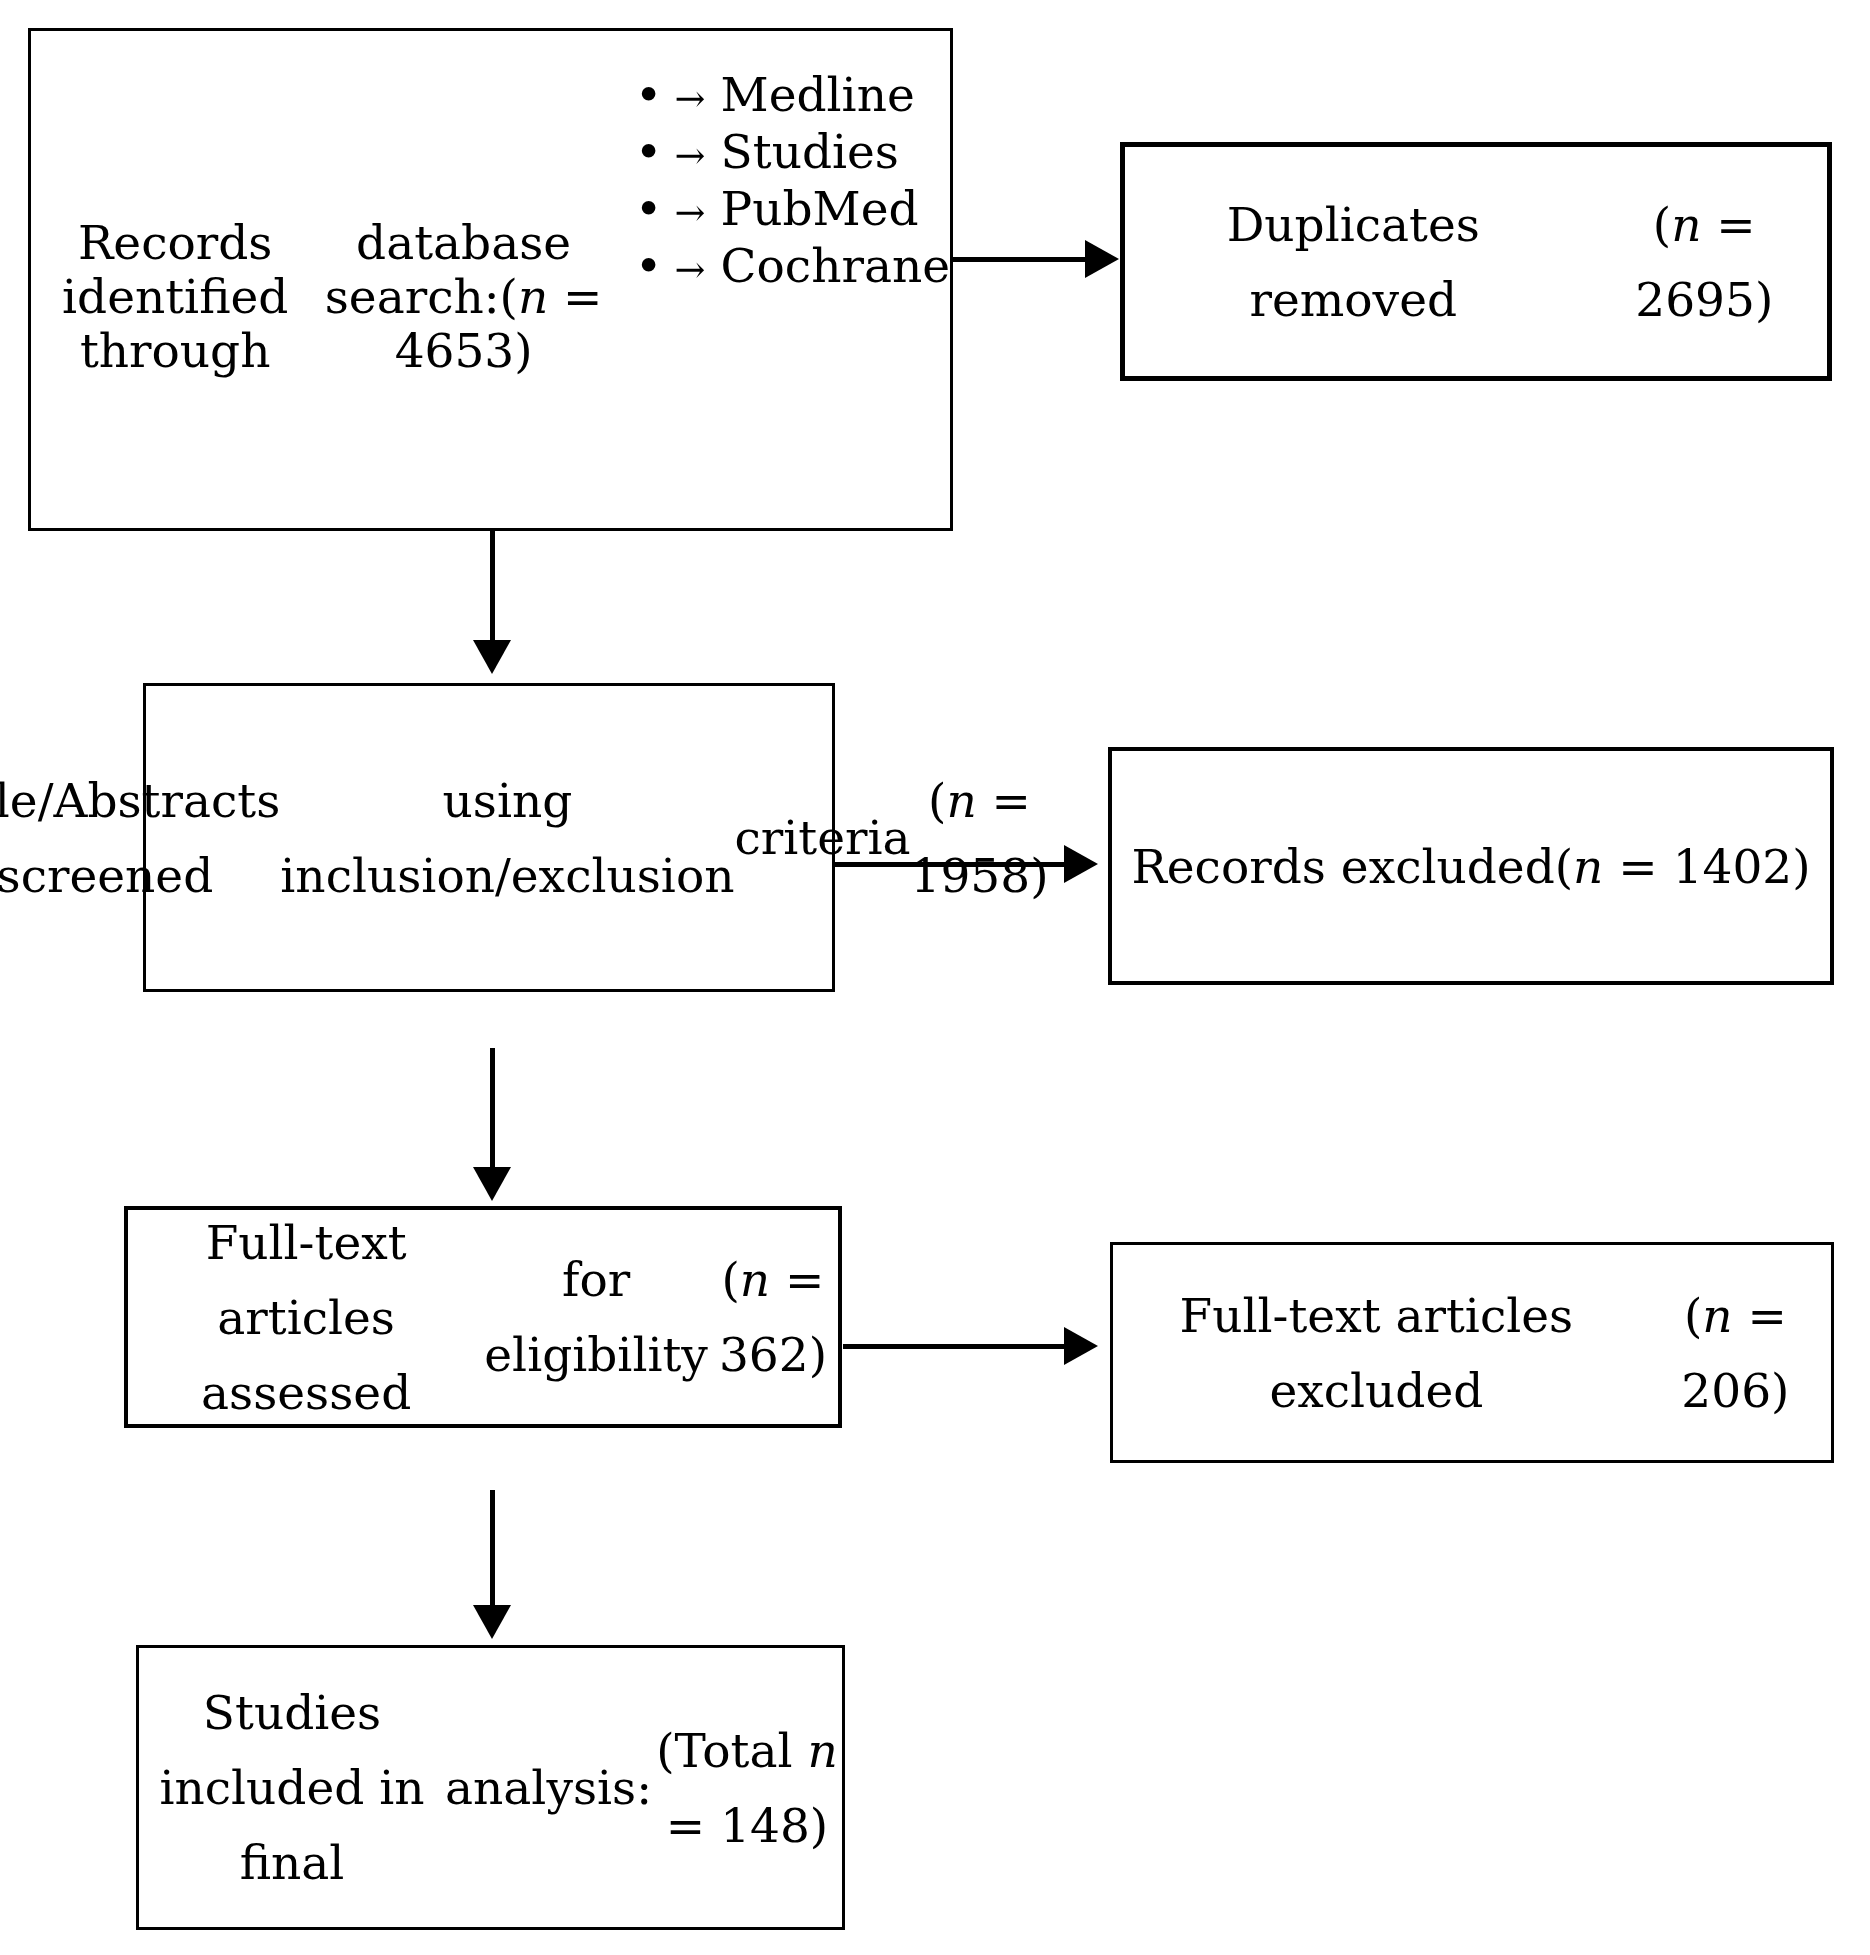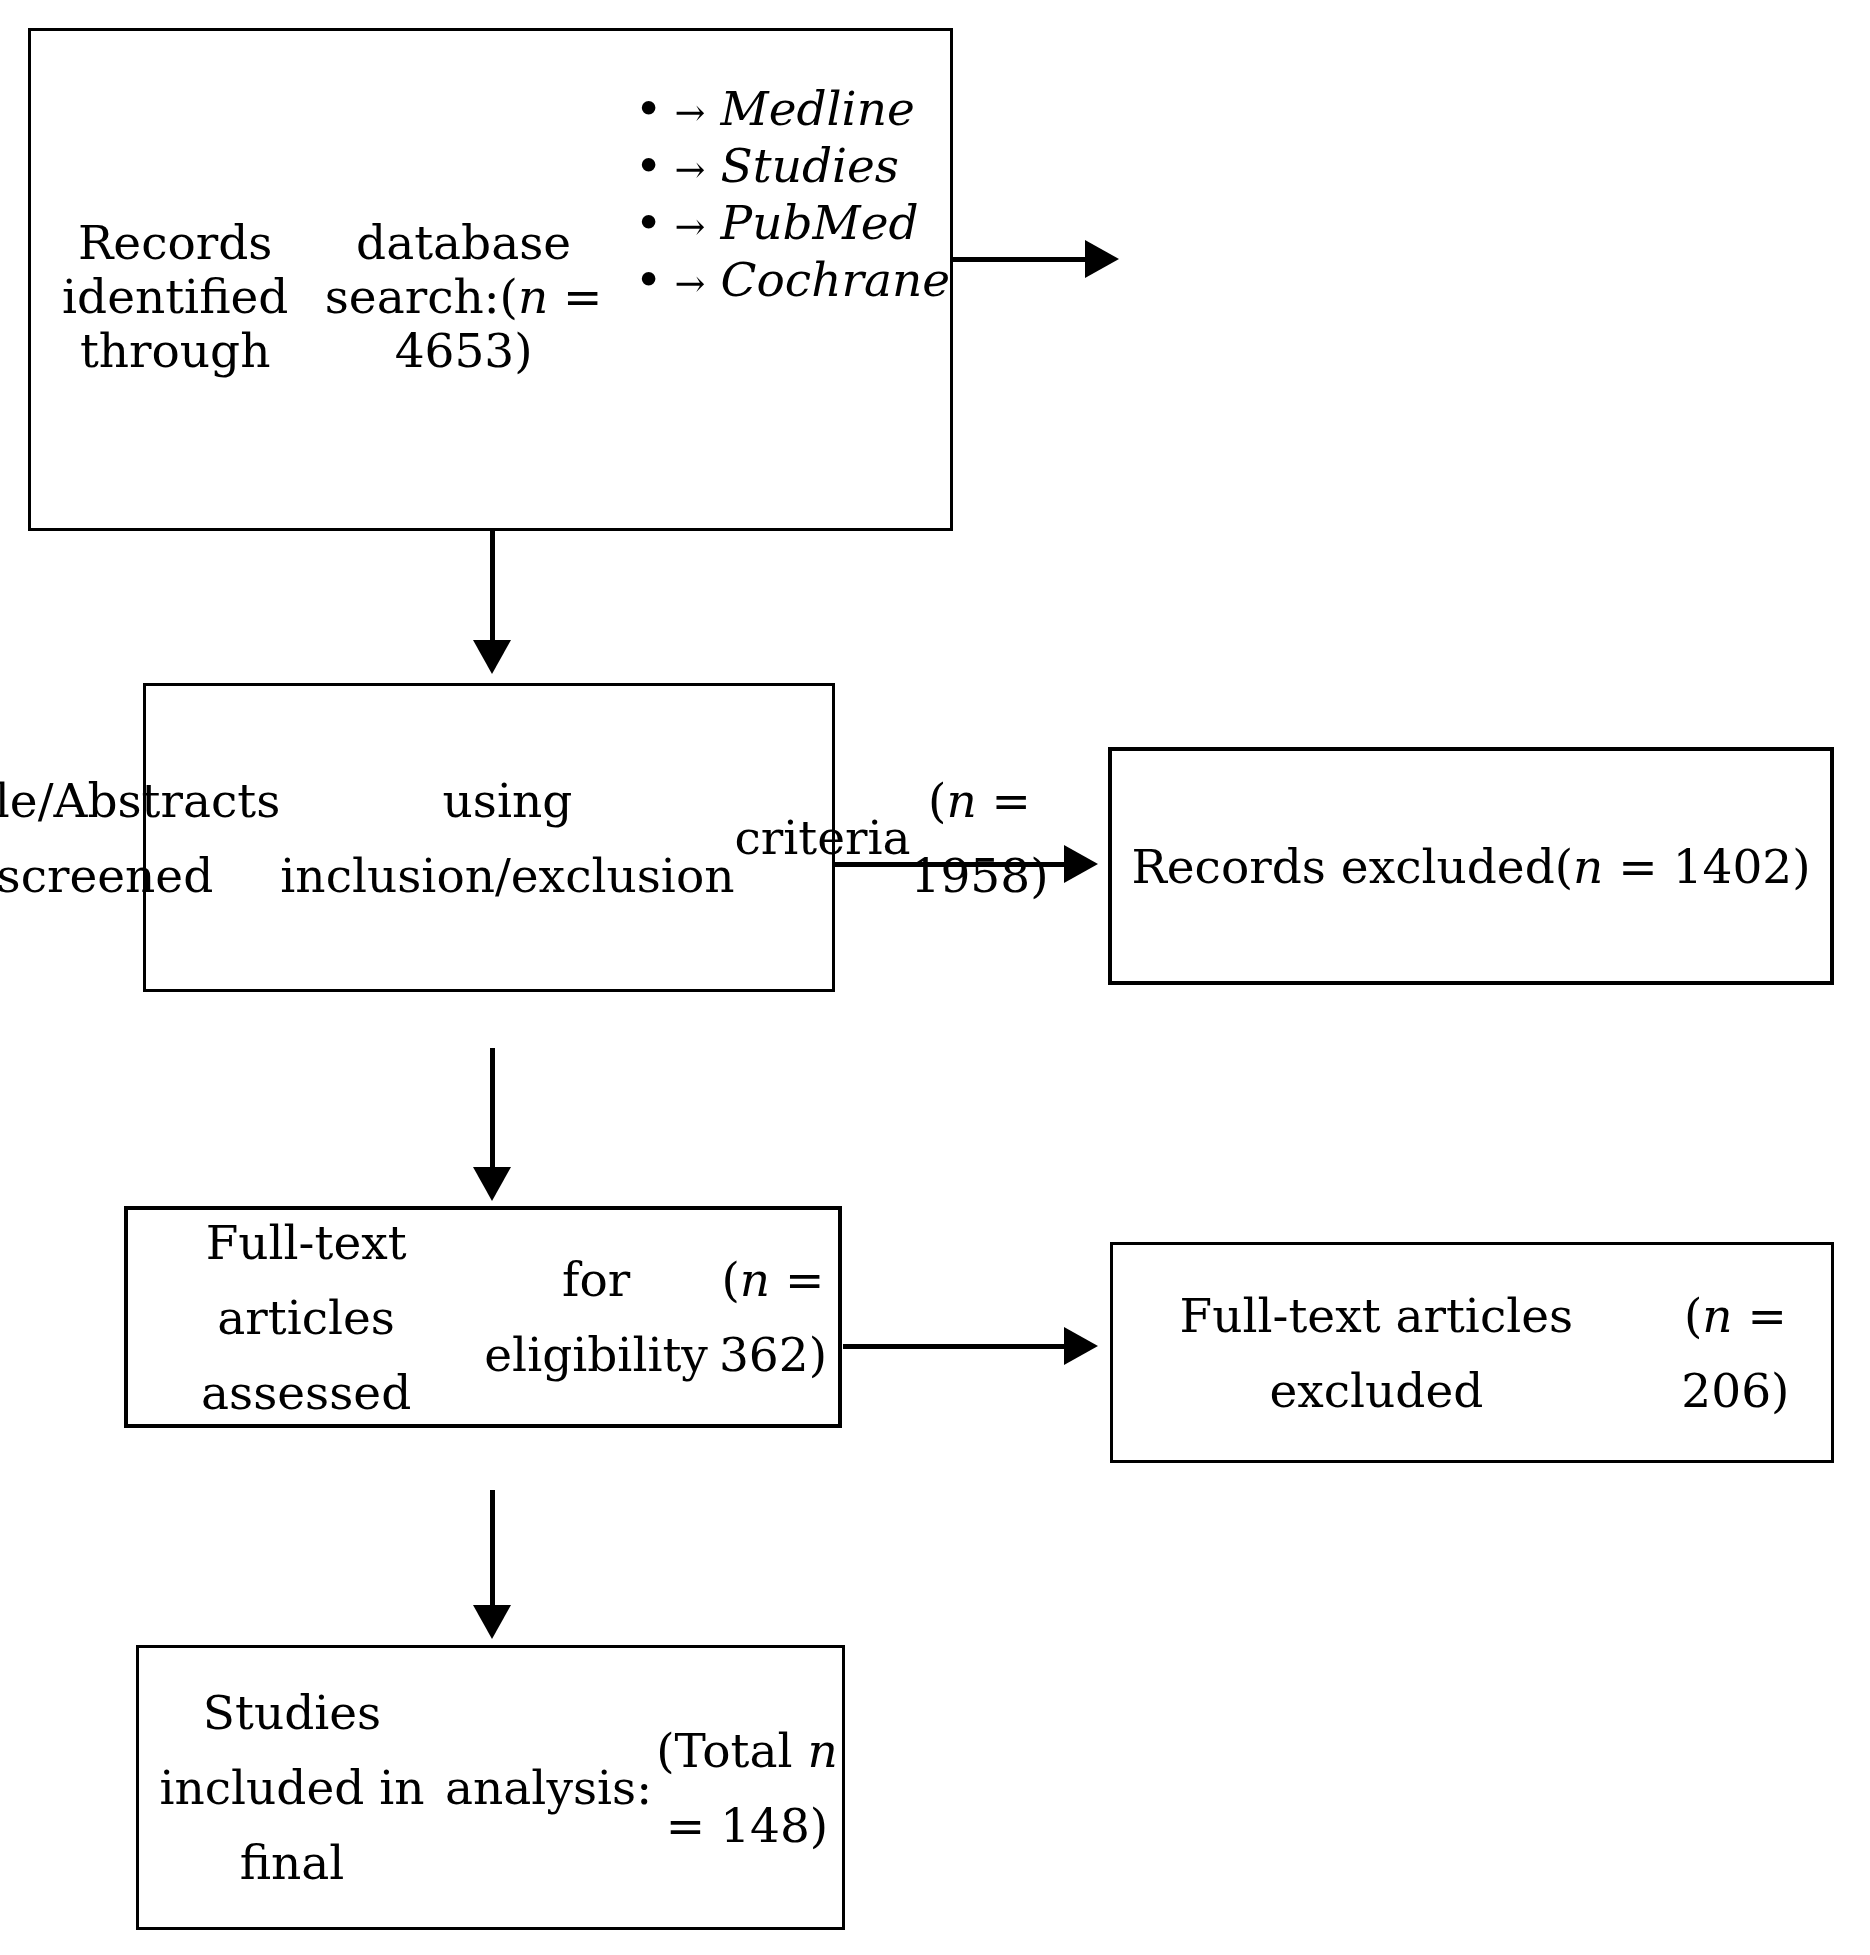--- a/index.html
+++ b/index.html
@@ -37,21 +37,21 @@
   }
   #box-duplicates        { left: 1120px; top: 142px;  width: 712px; height: 239px; border-width: 5.2px; }
   #box-screening         { left: 143px;  top: 683px;  width: 692px; height: 309px; border-width: 3.7px; }
   #box-records-excluded  { left: 1108px; top: 747px; width: 726px; height: 238px; border-width: 4.5px; }
   #box-fulltext          { left: 124px;  top: 1206px; width: 718px; height: 222px; border-width: 4.5px; }
   #box-fulltext-excluded { left: 1110px; top: 1242px; width: 724px; height: 221px; border-width: 3.7px; }
   #box-included          { left: 136px;  top: 1645px; width: 709px; height: 285px; border-width: 3.7px; }
 
   
   .box1-title { width: 100%; text-align: center; }
-  .bullets { align-self: stretch; text-align: left; padding-left: 27px; margin-top: 17px; font-style: italic; }
+  .bullets { align-self: stretch; text-align: left; padding-left: 27px; margin-top: 3px; }
   .bullet-row { line-height: 53px; white-space: nowrap; }
   .bullet-marker { display: inline-block; margin-right: 12px; }
   .bullet-arrow  { display: inline-block; margin-right: 15px; font-size: 37px; }
 
   
   .harrow { position: absolute; height: 4.5px; background: #000000; }
   .harrow::after {
     content: "";
     position: absolute;
     right: -34px; top: 50%;
@@ -88,20 +88,24 @@
     <div class="box1-title">Records identified through</div>
     <div class="box1-title"><span>database search:(</span><span class="n">n</span><span> = 4653)</span></div>
     <div class="bullets">
       <div class="bullet-row"><span class="bullet-marker">•</span><span class="bullet-arrow">→</span><span>Medline</span></div>
       <div class="bullet-row"><span class="bullet-marker">•</span><span class="bullet-arrow">→</span><span>Studies</span></div>
       <div class="bullet-row"><span class="bullet-marker">•</span><span class="bullet-arrow">→</span><span>PubMed</span></div>
       <div class="bullet-row"><span class="bullet-marker">•</span><span class="bullet-arrow">→</span><span>Cochrane</span></div>
     </div>
   </div>
 
+  <div class="box" id="box-duplicates">
+    <div>Duplicates removed</div>
+    <div><span>(</span><span class="n">n</span><span> = 2695)</span></div>
+  </div>
 
   <div class="box" id="box-screening">
     <div>Title/Abstracts screened</div>
     <div>using inclusion/exclusion</div>
     <div>criteria</div>
     <div><span>(</span><span class="n">n</span><span> = 1958)</span></div>
   </div>
 
   <div class="box" id="box-records-excluded">
     <div>Records excluded</div>

